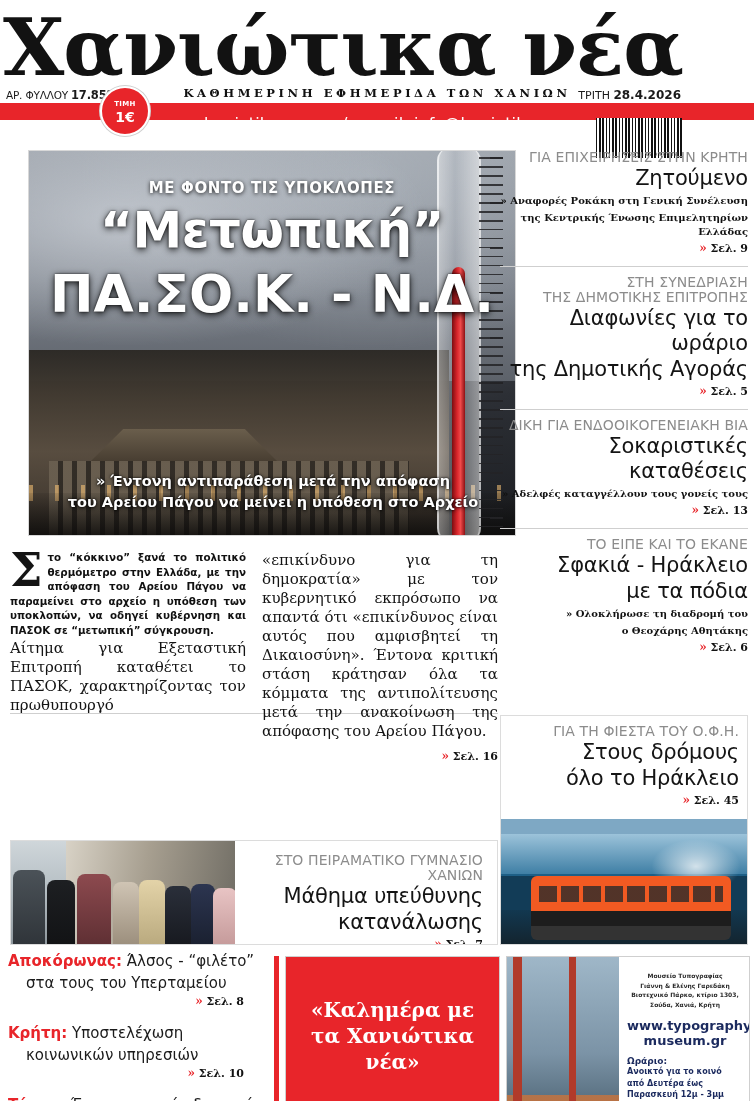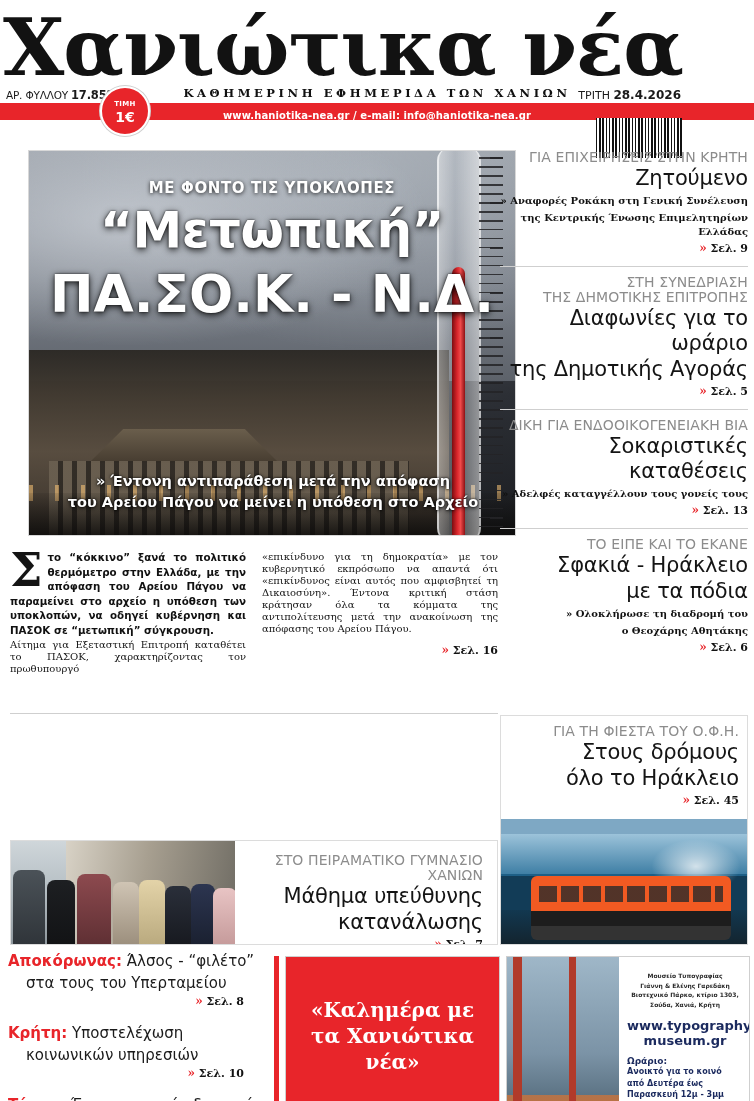--- a/index.html
+++ b/index.html
@@ -32,23 +32,23 @@
   .date-line {
     position: absolute; right: 5px; top: 88px;
     font-size: 11px; color: #1a1a1a;
   }
   .date-line b { font-size: 12px; }
   .redbar {
     position: absolute; left: 0; top: 103px; width: 754px; height: 17px;
     background: #e8252a;
   }
   .redbar-text {
-    position: absolute; left: 0; top: 108px; width: 754px;
+    position: absolute; left: 0; top: 116px; width: 754px;
     text-align: center;
-    color: #fff; font-size: 10px; font-weight: bold; letter-spacing: 0.1px;
+    color: #fff; font-size: 16px; font-weight: normal; letter-spacing: 0.1px;
     line-height: 15px;
   }
   .subtitle {
     position: absolute; left: 0; top: 86px; width: 754px; text-align: center;
     font-family: "DejaVu Serif","Liberation Serif",serif;
     font-weight: bold; font-size: 11.5px; letter-spacing: 3.6px; color: #111;
   }
   .price-badge {
     position: absolute; left: 100px; top: 86px;
     width: 50px; height: 50px; border-radius: 50%;
@@ -237,21 +237,21 @@
     font-size: 46px; font-weight: bold; line-height: 36px;
     color:#141414; margin: 2px 5px 0 0;
   }
   .edit-bold {
     font-family: "DejaVu Sans","Liberation Sans",sans-serif;
     font-weight: bold; font-size: 10.3px; line-height: 14.6px;
     color:#111; text-align: justify;
   }
   .edit-reg {
     font-family: "DejaVu Serif","Liberation Serif",serif;
-    font-size: 10px; line-height: 12px; color:#141414; text-align: justify;
+    font-size: 15px; line-height: 19px; color:#141414; text-align: justify;
     padding-top: 1px;
   }
   .edit-pagref { text-align: right; padding-top: 8px; }
 
   
   .school {
     position:absolute; left: 10px; top: 690px; width: 488px; height: 105px;
     border: 1px solid #dcdcdc; background:#fff; overflow:hidden;
   }
   .school .photo {

